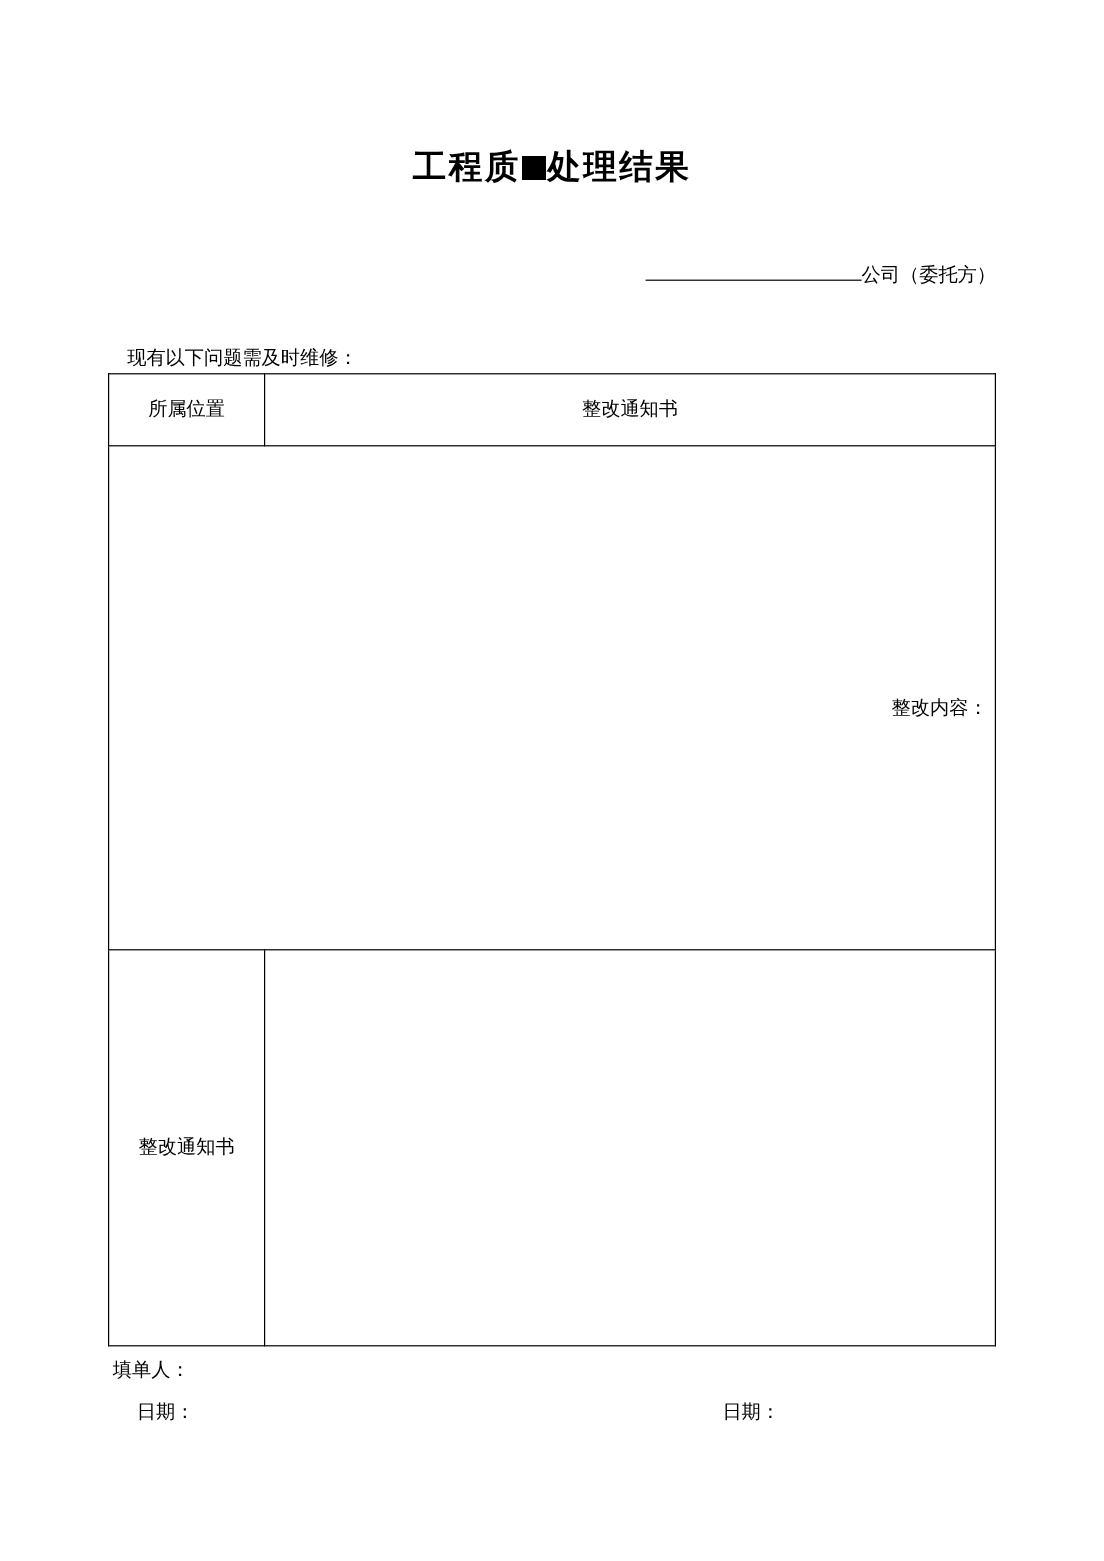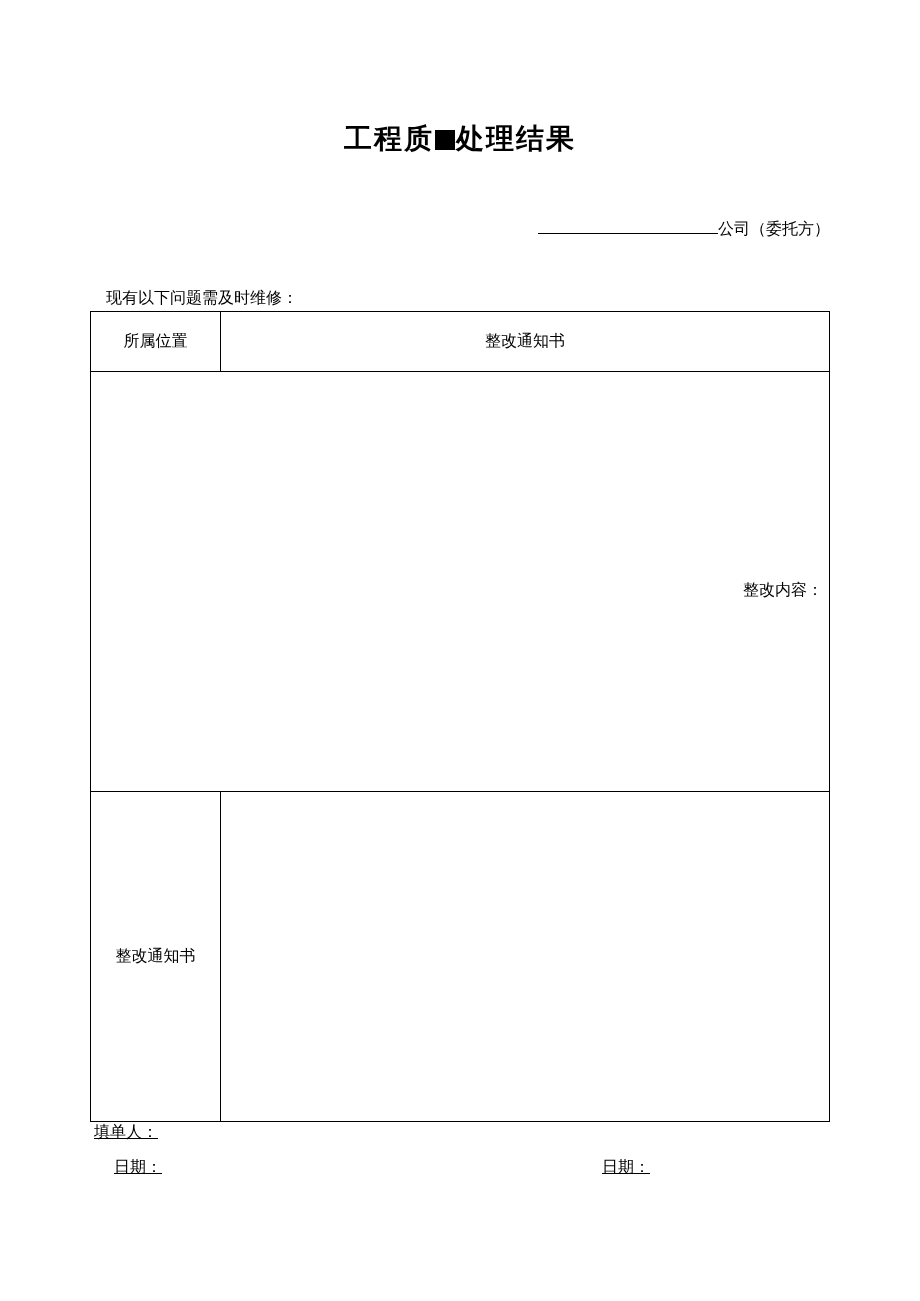--- a/index.html
+++ b/index.html
@@ -77,22 +77,22 @@
       padding: 18px 6px 0 6px;
       text-align: right;
     }
     .row-result td {
       height: 330px;
     }
     .centered {
       text-align: center;
     }
     .footer {
+      margin-top: 10px;
       font-size: 16px;
-      text-decoration: underline;
     }
     .footer-row {
       display: flex;
       margin-bottom: 14px;
     }
     .indent-sm { padding-left: 4px; }
     .indent-md { padding-left: 24px; }
     .sign-label { padding-left: 360px; }
     .date-right { padding-left: 440px; }
   </style>

